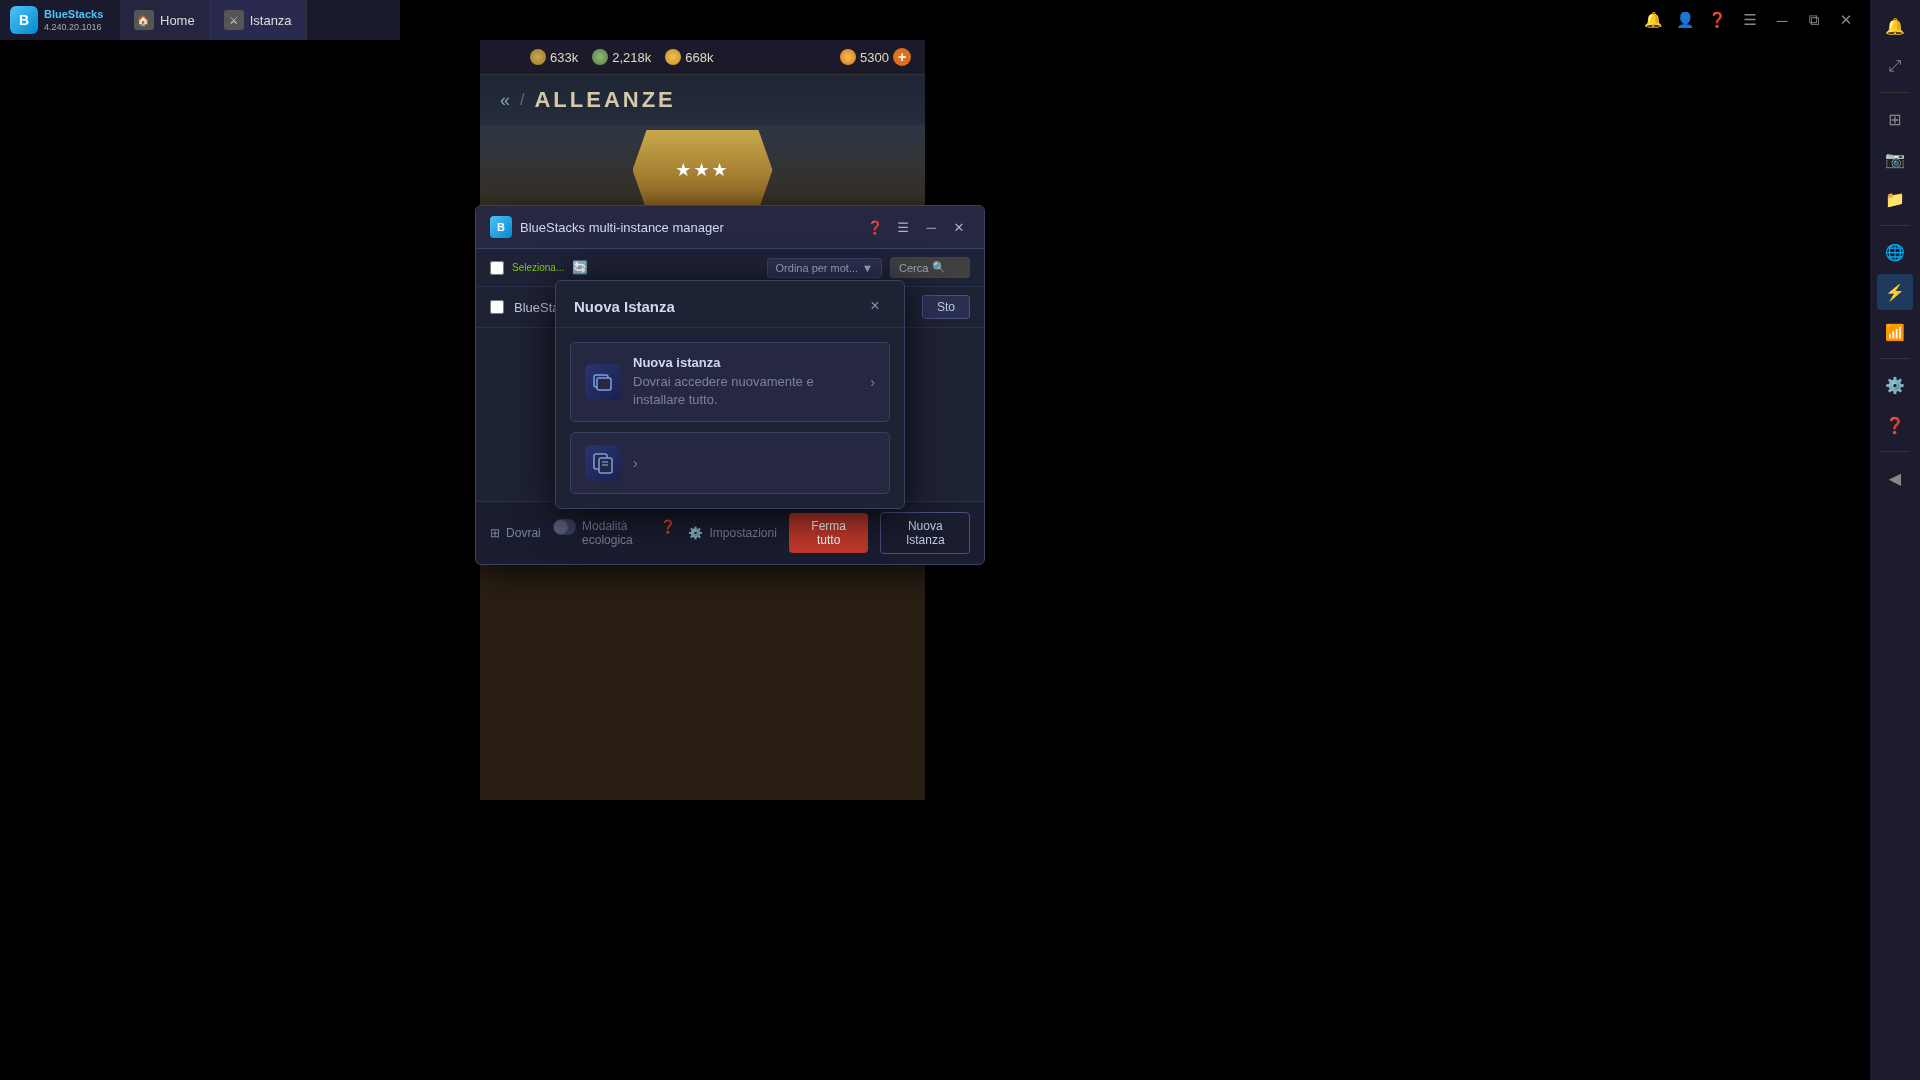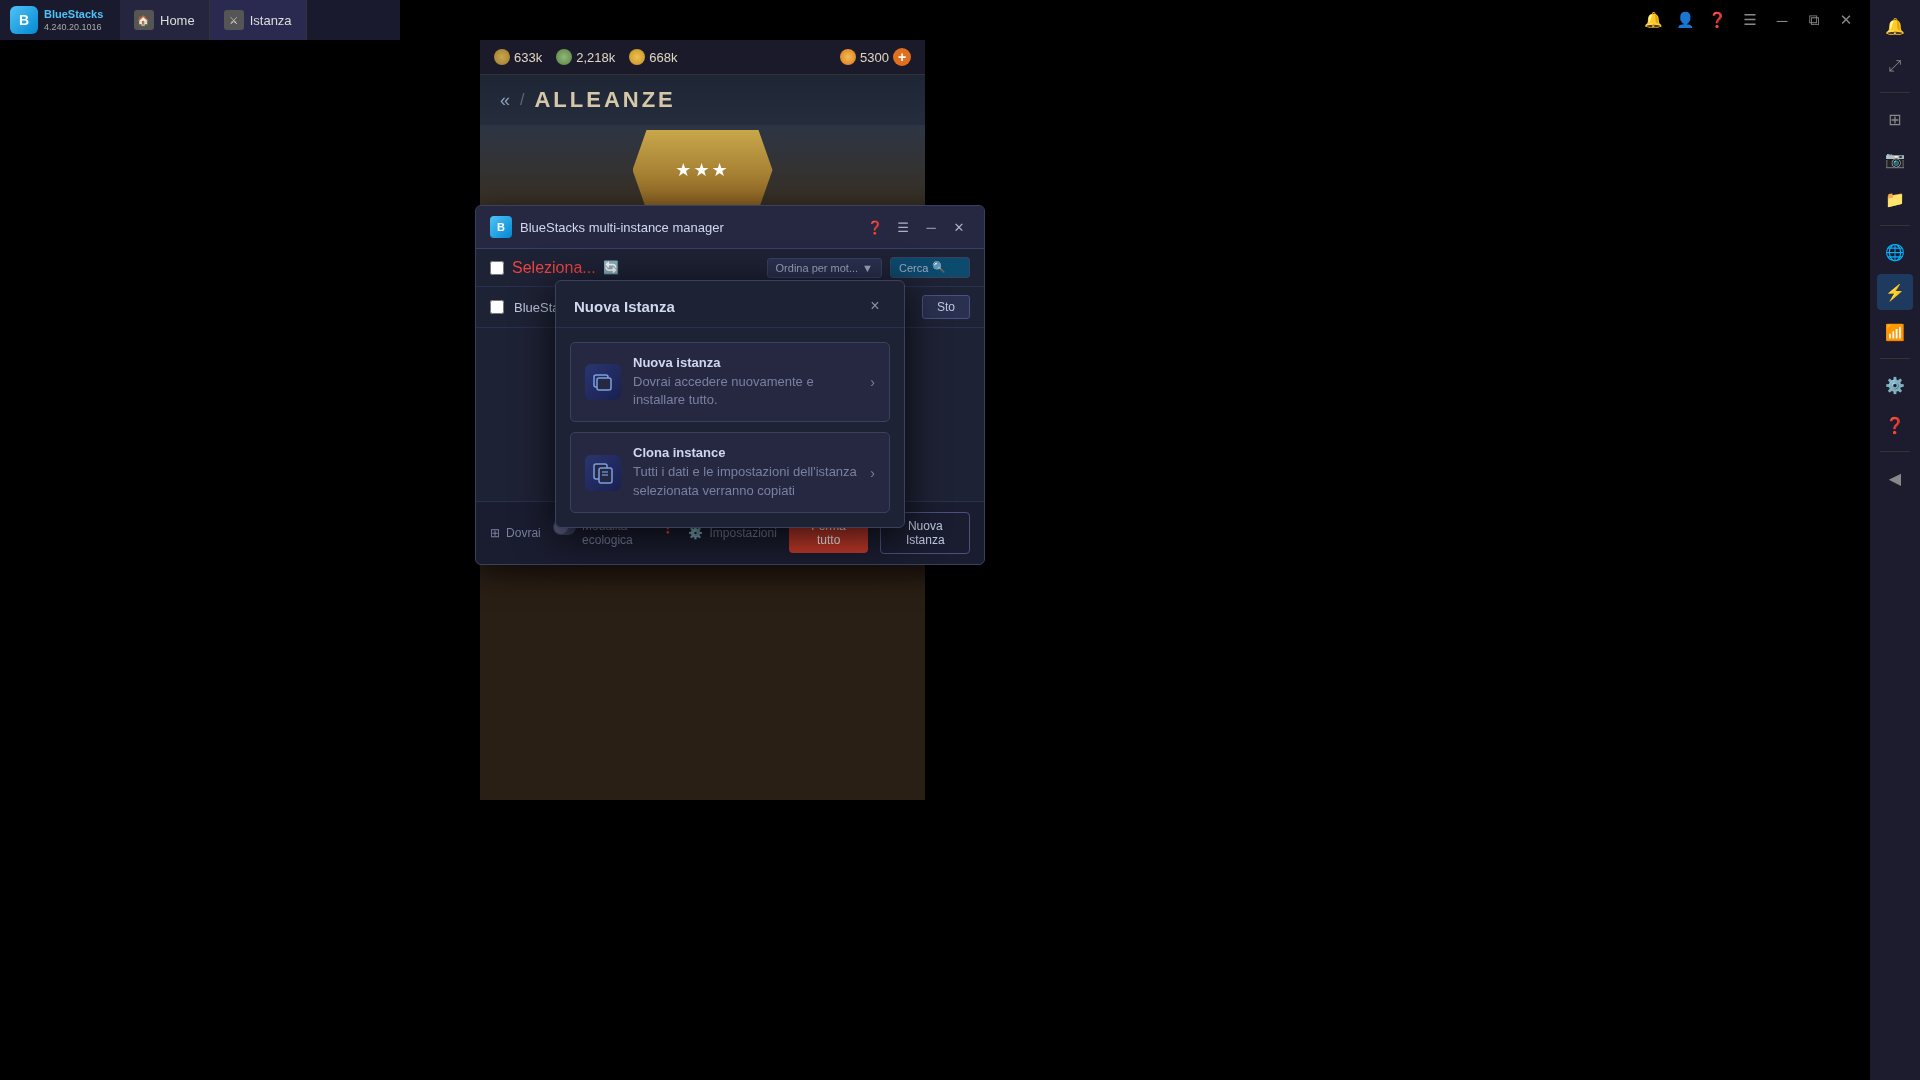--- a/index.html
+++ b/index.html
@@ -104,21 +104,21 @@
     
     .game-header {
       background: linear-gradient(180deg, #1a1a2a 0%, #1a1a2a 100%);
       padding: 8px 14px;
       display: flex;
       align-items: center;
       justify-content: space-between;
       border-bottom: 1px solid #333;
     }
     .resource-group {
-      display: flex; gap: 14px; align-items: center;
+      display: flex; gap: 14px; align-items: center; margin-left: 36px;
     }
     .resource-item {
       display: flex; align-items: center; gap: 4px;
       color: #e0d5c0;
       font-size: 13px;
     }
     .res-icon {
       width: 16px; height: 16px;
       border-radius: 50%;
       display: inline-block;
@@ -276,35 +276,35 @@
       align-items: center;
       gap: 8px;
       border-bottom: 1px solid #2a3050;
     }
     .select-all-cb {
       width: 14px; height: 14px;
       border: 1px solid #5a6080;
       background: transparent;
       cursor: pointer;
     }
-    .select-label { color: #ef4444; font-size: 16px; }
+    .select-label { color: #84cc16; font-size: 10px; }
     .refresh-icon { color: #8a90a8; font-size: 13px; cursor: pointer; }
     .sort-dropdown {
       background: #2a3050;
       border: 1px solid #3a4060;
       color: #a0a8c0;
       font-size: 11px;
       padding: 3px 8px;
       border-radius: 3px;
       cursor: pointer;
       margin-left: auto;
       display: flex; align-items: center; gap: 4px;
     }
     .search-box {
-      background: #0c4a6e;
+      background: #404040;
       border: 1px solid #3a4060;
       color: #a0a8c0;
       font-size: 11px;
       padding: 3px 8px;
       border-radius: 3px;
       width: 80px;
       display: flex; align-items: center; gap: 4px;
     }
 
     
@@ -668,20 +668,16 @@
 
     <div class="dialog-option">
       <div class="option-icon">
         <svg width="22" height="22" viewBox="0 0 22 22" fill="none">
           <rect x="2" y="2" width="13" height="15" rx="2" stroke="#7a9fdf" stroke-width="1.5" fill="#252840"></rect>
           <rect x="7" y="6" width="13" height="15" rx="2" stroke="#7a9fdf" stroke-width="1.5" fill="#252840"></rect>
           <line x1="10" y1="10" x2="16" y2="10" stroke="#7a9fdf" stroke-width="1.2"></line>
           <line x1="10" y1="13" x2="16" y2="13" stroke="#7a9fdf" stroke-width="1.2"></line>
         </svg>
       </div>
-      <div class="option-text">
-        <div class="option-title">Clona instance</div>
-        <div class="option-desc">Tutti i dati e le impostazioni dell'istanza selezionata verranno copiati</div>
-      </div>
       <span class="option-chevron">›</span>
     </div>
   </div>
 </div>
 
 </body></html>

